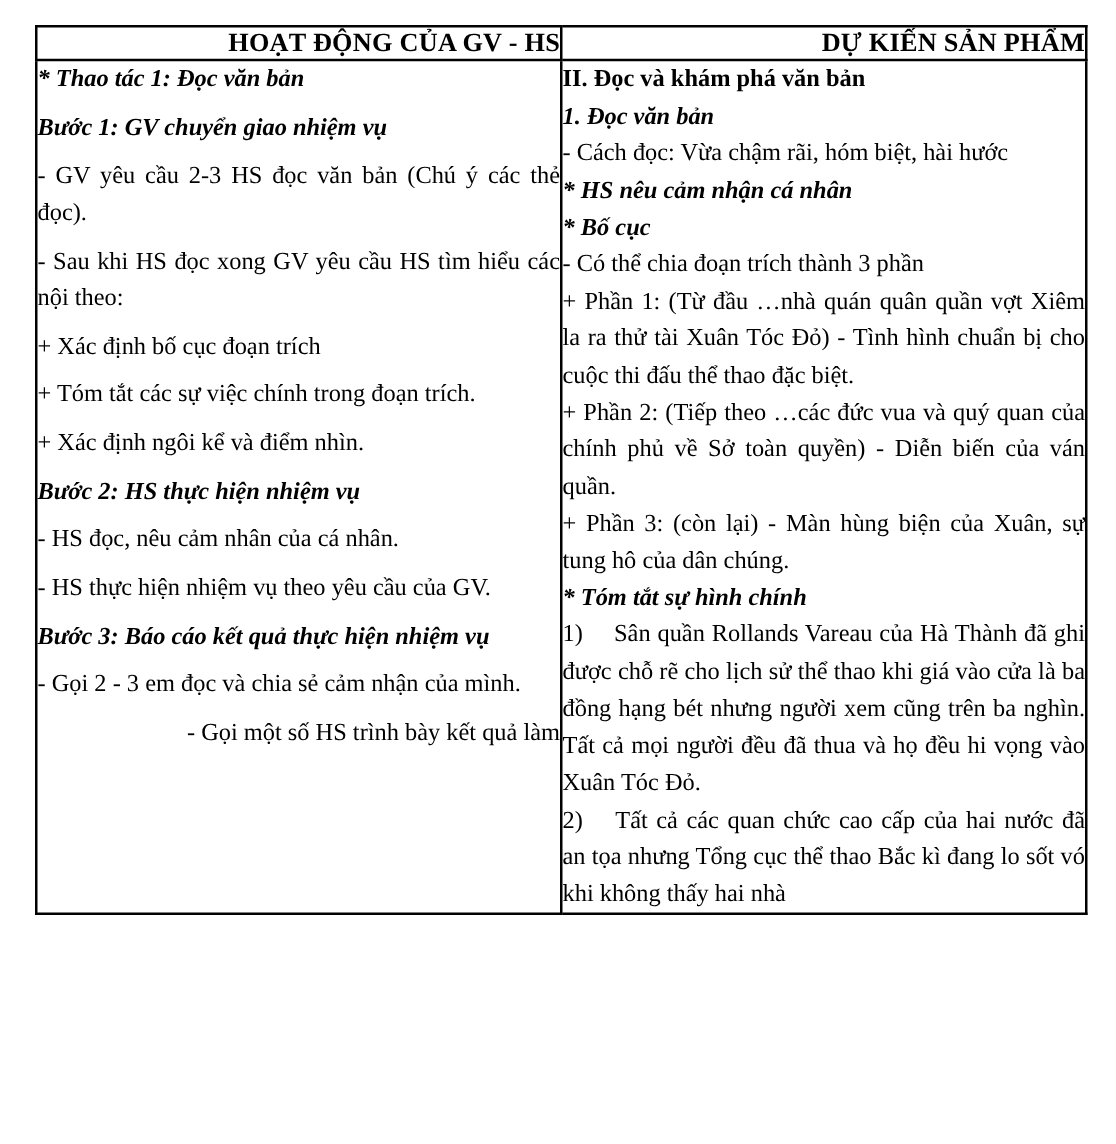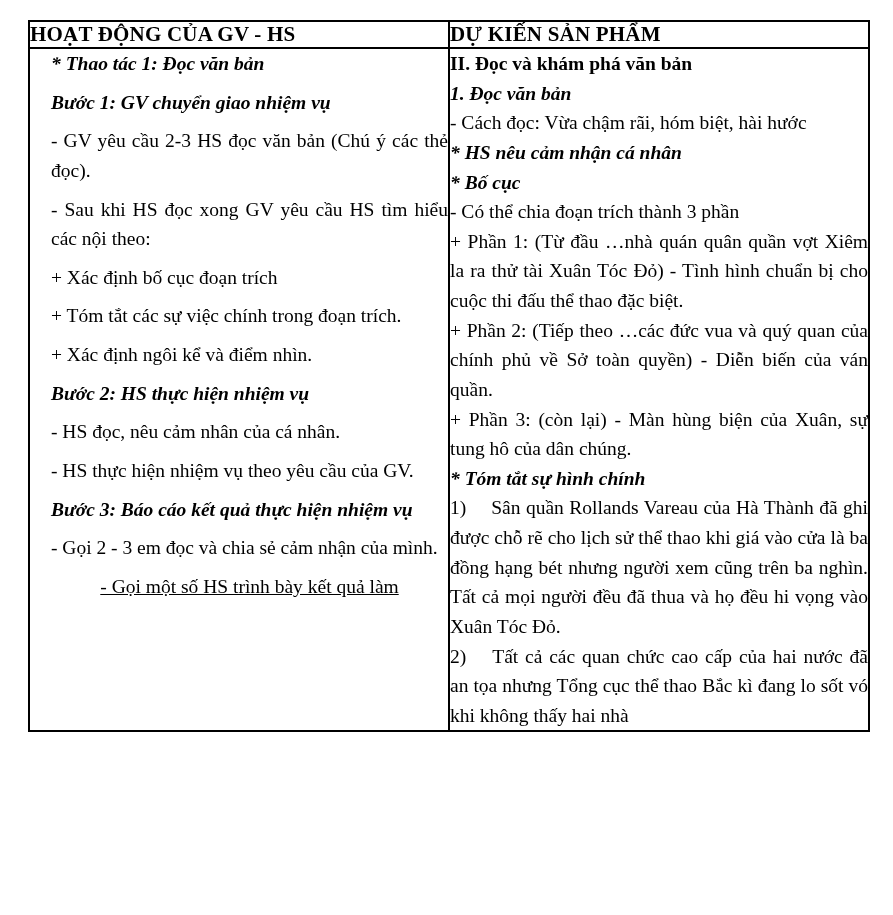--- a/index.html
+++ b/index.html
@@ -26,47 +26,47 @@
     border-collapse: collapse;
     table-layout: fixed;
   }
   table.doc-table th,
   table.doc-table td {
     border: 2px solid #000000;
     vertical-align: top;
     padding: 0;
   }
   th.col-head {
-    text-align: left;
+    text-align: right;
     font-size: 21px;
     font-weight: bold;
     padding: 5px 4px 6px 4px;
     letter-spacing: 0.2px;
     border-radius: 13px;
   }
   td.cell {
     padding: 4px 7px 6px 7px;
   }
   .col-left  { width: 418px; }
   .col-right { width: 418px; margin-left: 32px; }
 
   p {
     margin: 0;
     padding: 0;
     font-size: 19.5px;
     line-height: 1.52;
     text-align: justify;
     text-justify: inter-word;
   }
-  .p-left  { padding-bottom: 9px; padding-left: 21px; }
+  .p-left  { padding-bottom: 9px; }
   .p-tight { padding-bottom: 0px; }
   .bi { font-weight: bold; font-style: italic; }
   .b  { font-weight: bold; }
   .i  { }
-  .last-line-left { text-align: center; text-decoration: underline; }
+  .last-line-left { text-align: right; }
 </style>
 </head>
 <body>
 
 <div class="page">
   <table class="doc-table">
     <thead>
       <tr>
         <th class="col-head col-left">HOẠT ĐỘNG CỦA GV - HS</th>
         <th class="col-head col-right">DỰ KIẾN SẢN PHẨM</th>

